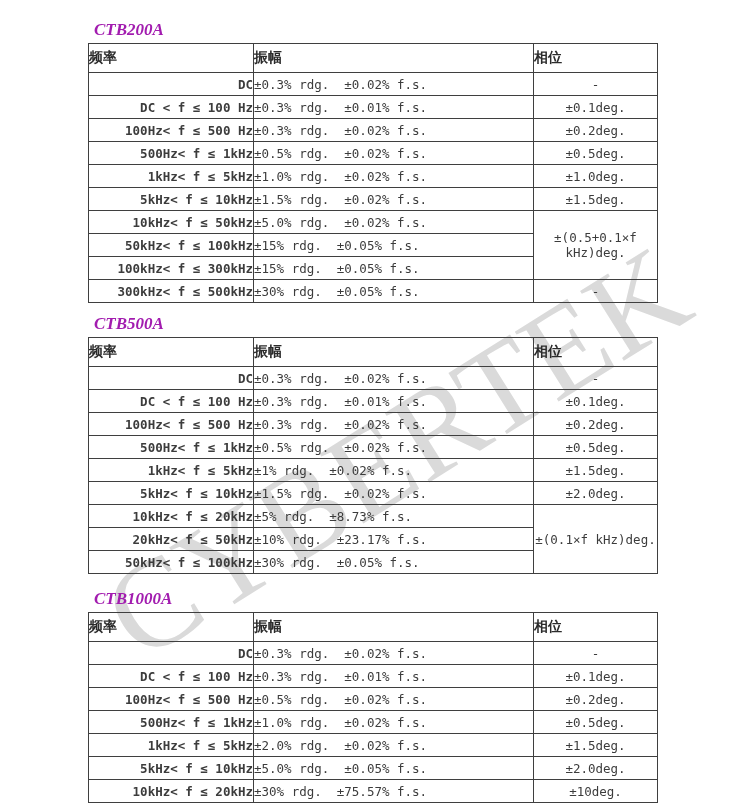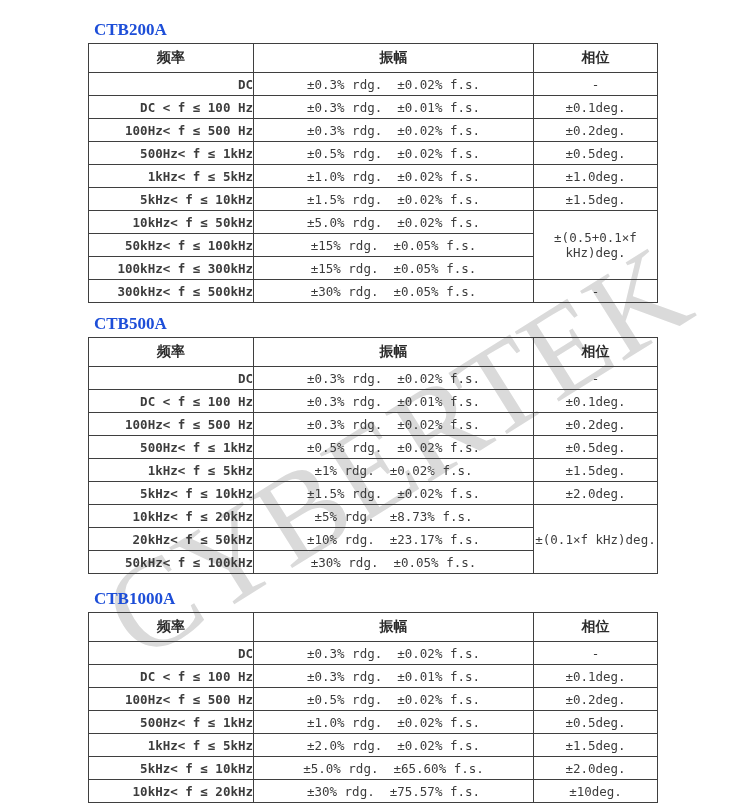--- a/index.html
+++ b/index.html
@@ -28,51 +28,52 @@
   }
   .content{position:relative;z-index:1;}
   .section{position:absolute;left:88px;width:569px;}
   .sec-1{top:20px;}
   .sec-2{top:314px;}
   .sec-3{top:589px;}
   .tbl-title{
     font-family:"Liberation Serif",serif;
     font-weight:bold;
     font-size:17px;
-    color:#1d4ed8;
+    color:#a21caf;
     margin:0 0 4px 6px;
     line-height:19px;
+    font-style:italic;
   }
   table.spec{
     border-collapse:collapse;
     table-layout:fixed;
     width:569px;
     background:transparent;
   }
   table.spec th, table.spec td{
     border:1px solid #3f3f3f;
     padding:0;
     overflow:hidden;
   }
   table.spec th{
     height:28px;
     font-family:"DejaVu Sans",sans-serif;
     font-weight:bold;
     font-size:14px;
     color:#2b2b2b;
-    text-align:center;
+    text-align:left;
   }
   table.spec td{
     height:22px;
     font-size:12.5px;
     line-height:15px;
     vertical-align:middle;
   }
   td.freq{text-align:right;padding-left:20px;white-space:pre;font-weight:bold;}
-  td.amp{text-align:center;white-space:pre;}
+  td.amp{text-align:left;white-space:pre;}
   td.phase{text-align:center;white-space:pre;}
   td.phase-merged{
     white-space:normal;
     padding:0 14px;
     line-height:19px;
   }
   col.c-freq{width:165px;}
   col.c-amp{width:280px;}
   col.c-phase{width:124px;}
 </style>
@@ -250,21 +251,21 @@
             <td class="amp">±1.0% rdg.  ±0.02% f.s.</td>
             <td class="phase">±0.5deg.</td>
           </tr>
           <tr>
             <td class="freq">1kHz&lt; f ≤ 5kHz</td>
             <td class="amp">±2.0% rdg.  ±0.02% f.s.</td>
             <td class="phase">±1.5deg.</td>
           </tr>
           <tr>
             <td class="freq">5kHz&lt; f ≤ 10kHz</td>
-            <td class="amp">±5.0% rdg.  ±65.60% f.s.</td>
+            <td class="amp">±5.0% rdg.  ±0.05% f.s.</td>
             <td class="phase">±2.0deg.</td>
           </tr>
           <tr>
             <td class="freq">10kHz&lt; f ≤ 20kHz</td>
             <td class="amp">±30% rdg.  ±75.57% f.s.</td>
             <td class="phase">±10deg.</td>
           </tr>
         </tbody>
     </table>
   </div>

